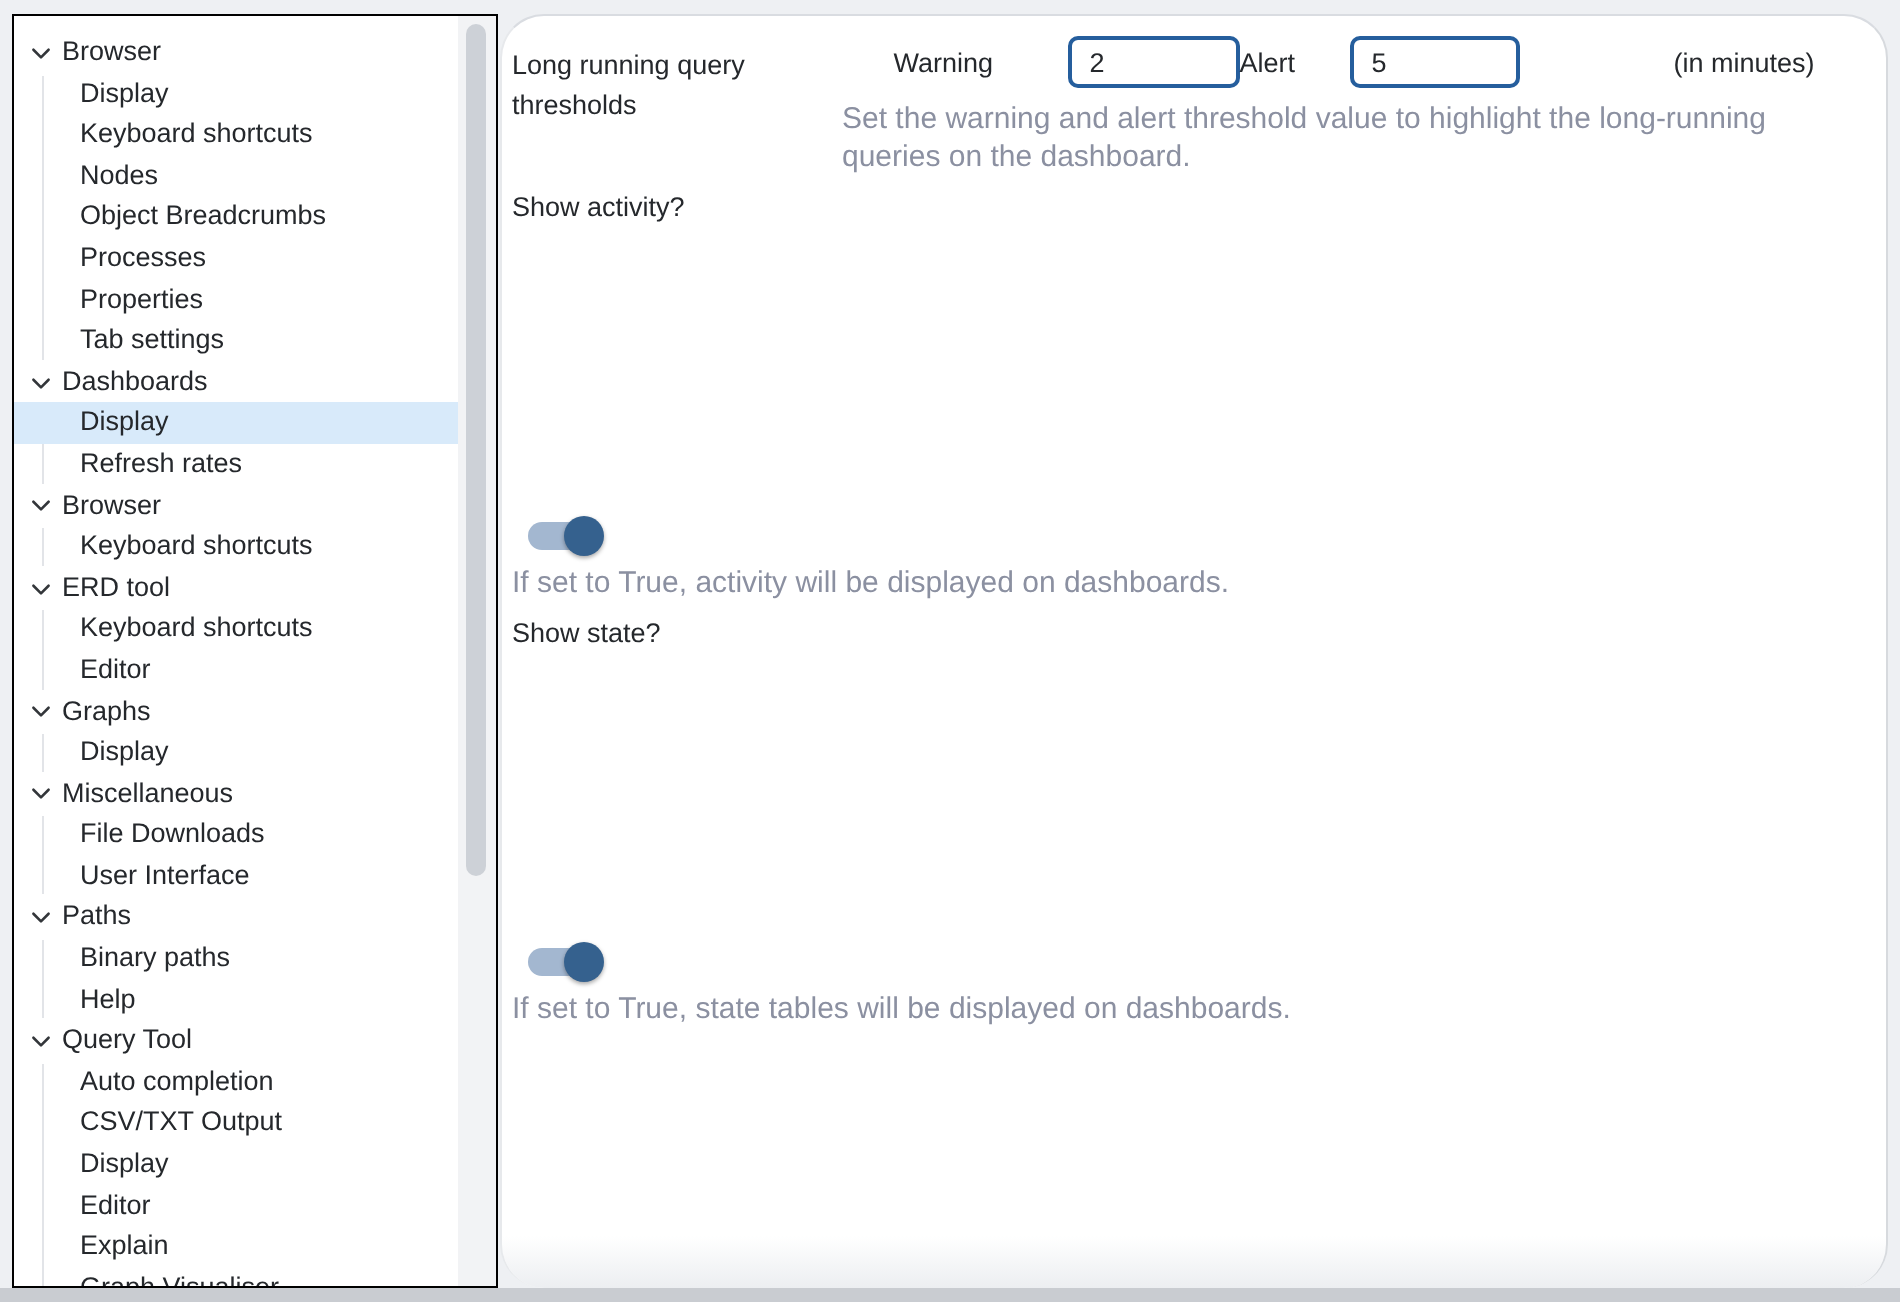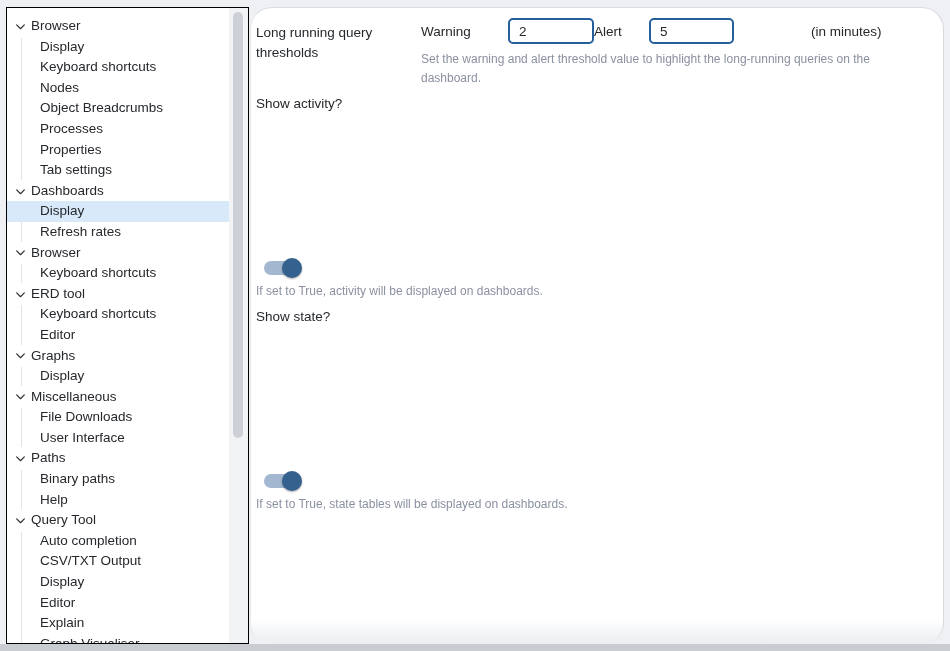--- a/index.html
+++ b/index.html
@@ -62,35 +62,35 @@
   .content { padding:10px 10px 0 5px; }
   .pref-row { display:flex; align-items:flex-start; }
   .pref-label {
     width:165px; flex:0 0 165px; font-size:13.5px; line-height:20px;
     padding-top:5px; color:#25282c;
   }
   .toggle-row { margin-top:4px;flex-direction:column; }
   .toggle-row .pref-label { padding-top:2px; }
   .pref-control { flex:1; }
 
-  .ctl-line { display:flex; align-items:center; height:26px; font-size:13.5px; }
+  .ctl-line { display:flex; align-items:center; height:26px; font-size:13.5px;justify-content:center; }
   .inline-label { display:inline-block; }
   .w-warning { width:87px; }
   .w-alert { width:55px; }
   .unit { margin-left:77px; }
   .num-input {
     width:86px; height:26px; border:2px solid var(--input-border); border-radius:5px;
     padding:0 6px 0 9px; font-size:13.5px; font-family:"Liberation Sans", sans-serif;
     color:#25282c; background:#fff; outline:none;
   }
   .num-input.alert { width:85px; }
 
   .help {
     margin-top:6px; max-width:488px;
-    font-size:12px; line-height:19px; color:var(--helper);
+    font-size:15px; line-height:19px; color:var(--helper);
   }
   .toggle-help { margin-top:4px; }
 
   
   .switch { position:relative; width:38px; height:20px; margin:1px 0 0 8px; cursor:pointer; }
   .switch .track {
     position:absolute; left:0; top:3px; width:37px; height:14px;
     border-radius:7px; background:var(--toggle-track);
   }
   .switch .thumbk {

